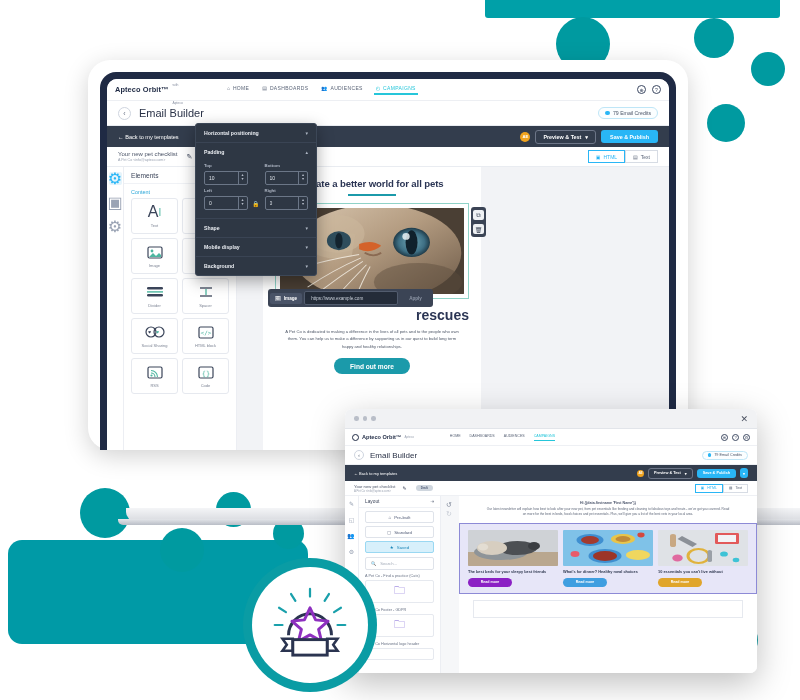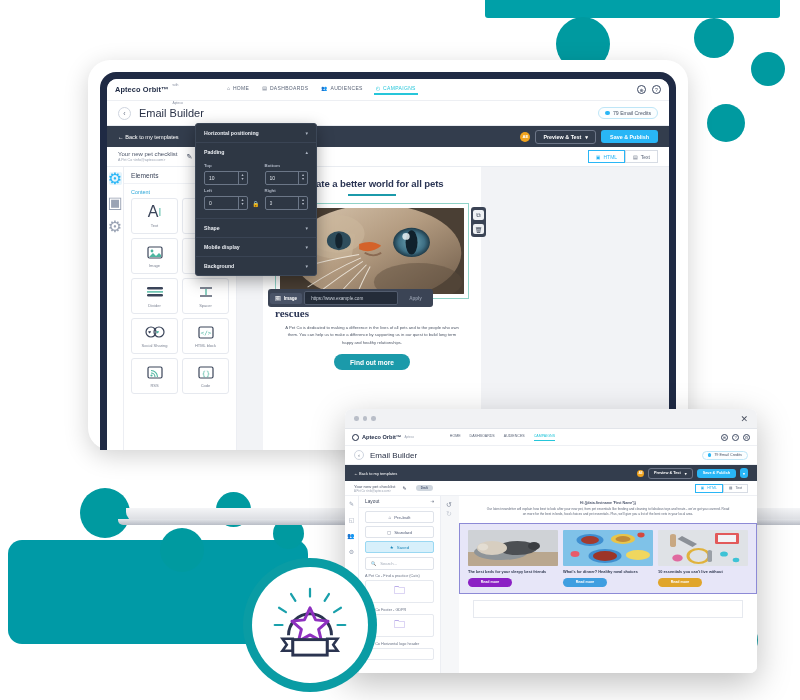--- a/index.html
+++ b/index.html
@@ -108,21 +108,21 @@
   .canvas { flex:1; position:relative; background:#f2f3f6; display:flex; }
   .canvas-tools { width:26px; padding:5px 0 0 6px; }
   .undo { font-size:9px; color:#6b7486; display:block; line-height:1.35; }
   .mail-preview { width:218px; background:#fff; padding:11px 12px 0; position:relative; }
   .mail-h1 { text-align:center; font-size:9.6px; color:#2b3554; font-weight:bold;
              letter-spacing:-.1px; }
   .rule { width:48px; height:2px; background:#1b9aaa; margin:5px auto 7px; }
   .img-wrap { border:1px solid #8fd3c8; padding:4px; position:relative; }
   .cat-photo { width:100%; height:86px; border-radius:1px; position:relative; overflow:hidden;
                background:#6d5b4b; }
-  .mail-h2 { text-align:left; font-size:11px; color:#2b3554; font-weight:bold; margin-top:8px;font-family:Liberation Serif, serif; }
+  .mail-h2 { text-align:right; font-size:14px; color:#2b3554; font-weight:bold; margin-top:8px; }
   .mail-p { text-align:center; font-size:4.2px; color:#4e5767; line-height:1.75; margin-top:5px;
             padding:0 8px; }
   .cta { display:block; margin:8px auto 0; background:#1b9aaa; color:#fff; font-size:6.6px;
          font-weight:bold; border-radius:11px; padding:4.5px 16px; width:max-content; }
 
   .img-toolbar { position:absolute; left:-8px; bottom:-9px; display:flex; align-items:center;
                  background:#3b4455; border-radius:3px; padding:2px; gap:2px; z-index:6; }
   .it-btn { display:flex; align-items:center; gap:3px; background:#4a real; background:#4a5468;
             color:#fff; font-size:4.6px; padding:3px 5px; border-radius:2px; font-weight:bold; }
   .it-url { background:#242c39; color:#c9d0da; font-size:4.6px; padding:3.5px 6px; border-radius:2px;

